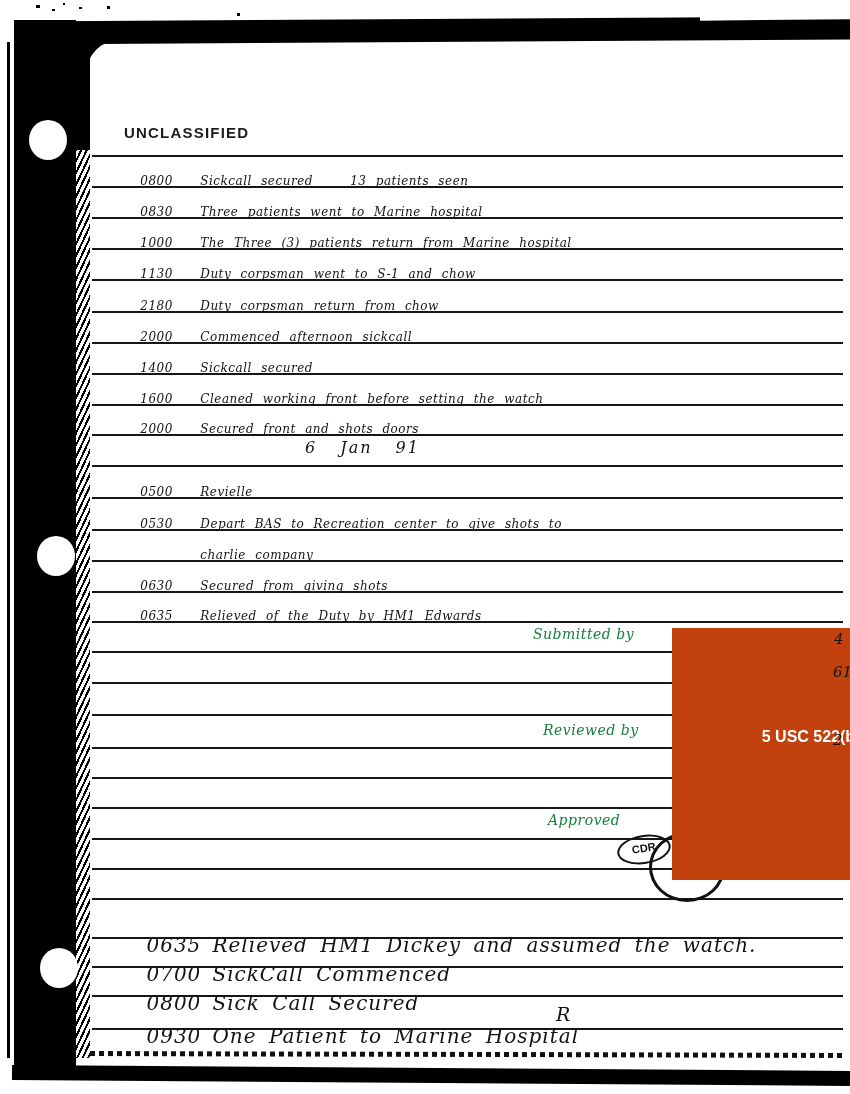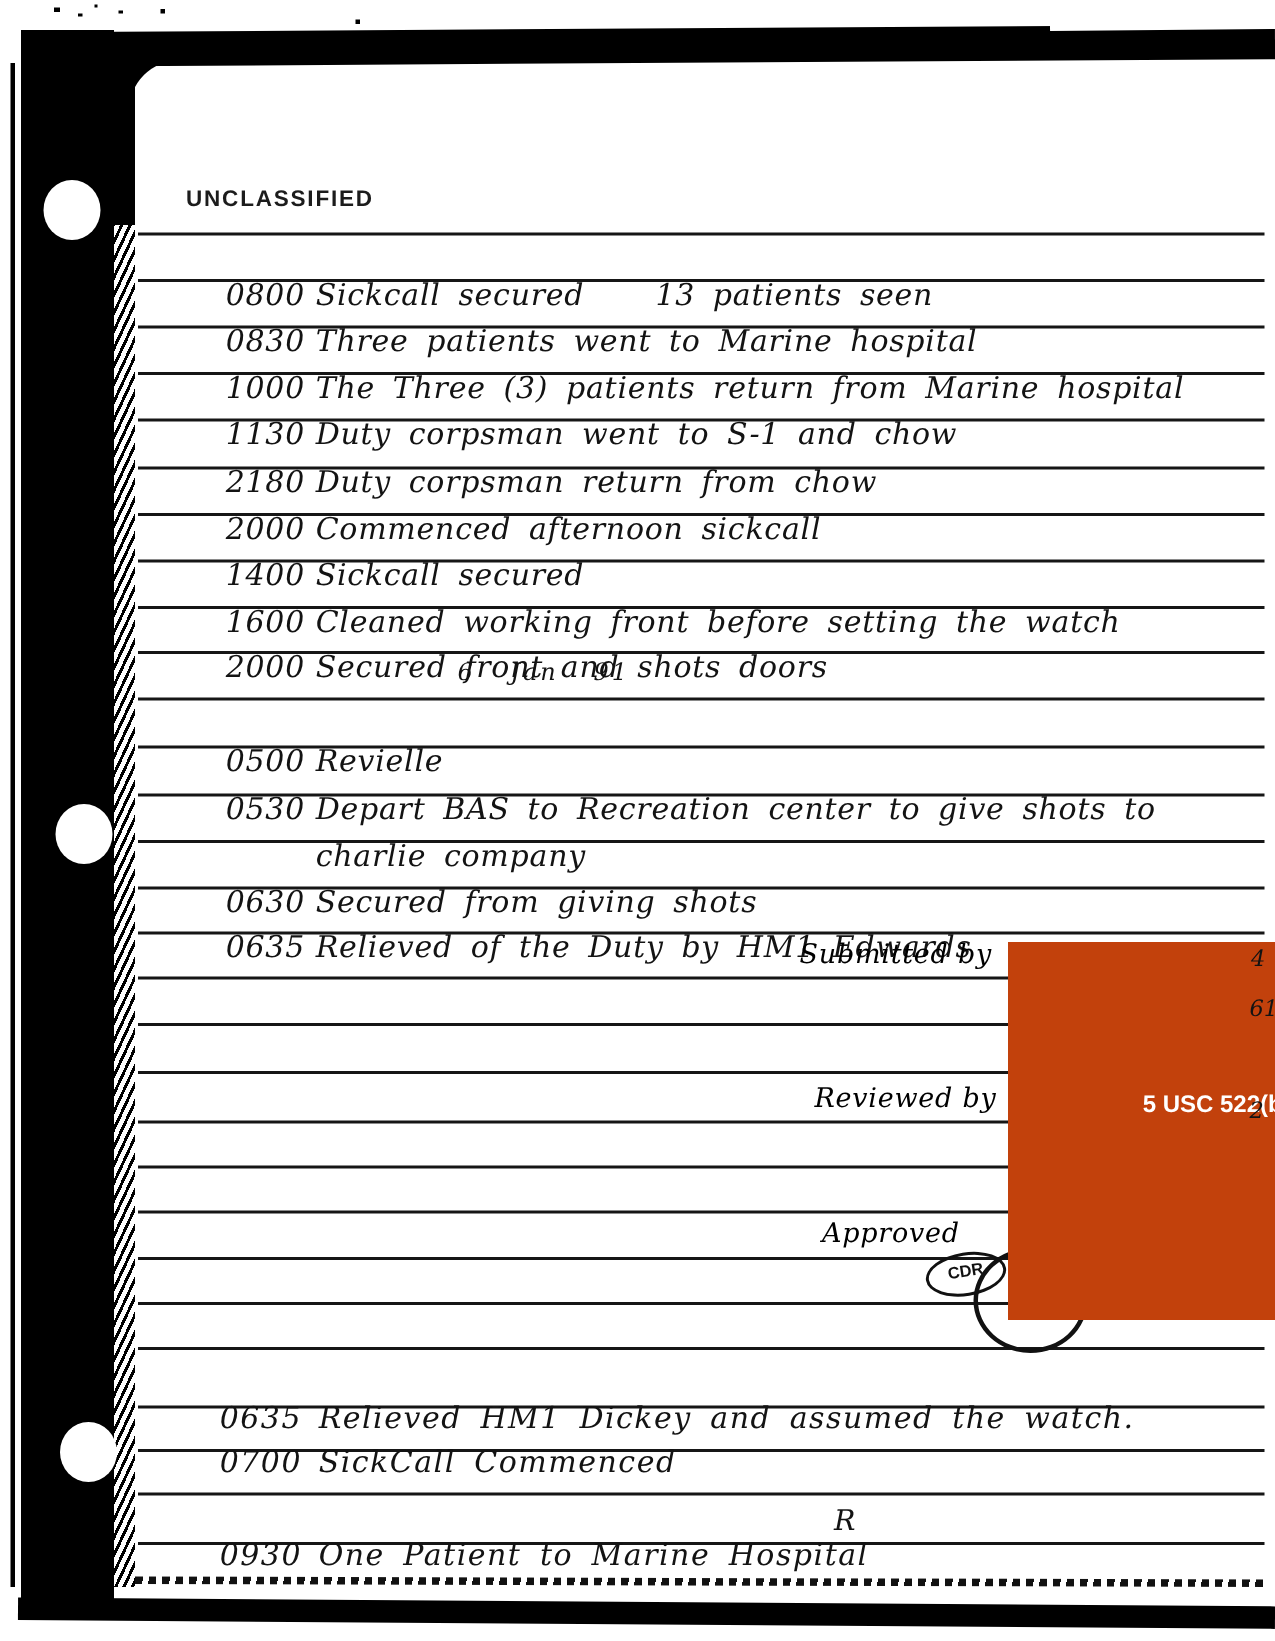--- a/index.html
+++ b/index.html
@@ -25,30 +25,30 @@
   .bottom-bar{position:absolute;left:12px;top:1068px;width:838px;height:15px;background:#000;
         transform:rotate(0.4deg);z-index:2;}
   .speck{position:absolute;background:#000;z-index:4;}
   
   .classification{position:absolute;left:124px;top:124px;z-index:4;color:#1c1c1c;
         font-weight:bold;font-size:15px;letter-spacing:1.2px;}
   
   .rule{position:absolute;left:92px;width:751px;height:2px;background:#161616;z-index:3;}
   
   .row{position:absolute;left:103px;z-index:4;white-space:pre;color:#131313;
-       font-family:"DejaVu Serif",serif;font-style:italic;font-size:20px;
+       font-family:"DejaVu Serif",serif;font-style:italic;font-size:12px;
        letter-spacing:0.5px;word-spacing:5px;}
   .row .t{display:inline-block;min-width:60px;}
   .row.big{left:97px;font-size:20px;letter-spacing:1px;}
   .row.big .t{min-width:66px;}
   .date-heading{position:absolute;left:305px;top:438px;z-index:4;color:#131313;
        font-family:"DejaVu Serif",serif;font-style:italic;font-size:16px;
        letter-spacing:2px;word-spacing:16px;}
-  .signoff{position:absolute;z-index:4;color:#000000;font-family:"DejaVu Serif",serif;
-       font-style:italic;font-size:18px;letter-spacing:0.5px;white-space:nowrap;}
+  .signoff{position:absolute;z-index:4;color:#15803d;font-family:"DejaVu Serif",serif;
+       font-style:italic;font-size:14px;letter-spacing:0.5px;white-space:nowrap;}
   
   .cdr-stamp{position:absolute;left:617px;top:835px;width:50px;height:25px;z-index:4;
        border:2px solid #111;border-radius:50%;transform:rotate(-9deg);
        text-align:center;line-height:23px;font-weight:bold;font-size:11px;color:#111;}
   .stamp-circle{position:absolute;left:649px;top:832px;width:70px;height:64px;z-index:5;
        border:3px solid #111;border-radius:50%;background:transparent;}
   .redaction-box{position:absolute;left:672px;top:628px;width:200px;height:252px;
        background:#c2410c;z-index:6;}
   .redaction-label{position:absolute;right:-8px;top:100px;color:#fff;white-space:nowrap;
        font-family:"Liberation Sans",sans-serif;font-weight:bold;font-size:16px;}
@@ -159,17 +159,19 @@
     <div class="redaction-label">5 USC 522(b)(6)</div>
   </div>
   <div class="fragment" style="left:834px;top:630px">4</div>
   <div class="fragment" style="left:833px;top:663px">61</div>
   <div class="fragment" style="left:833px;top:731px">2</div>
 
   <div class="row big" style="top:909px">
     <span class="t">0635</span><span>Relieved HM1 Dickey and assumed the watch.</span></div>
   <div class="row big" style="top:938px">
     <span class="t">0700</span><span>SickCall Commenced</span></div>
+  <div class="row big" style="top:967px">
+    <span class="t">0800</span><span>Sick Call Secured</span></div>
   <div class="row big" style="top:1000px">
     <span class="t">0930</span><span>One Patient to Marine Hospital</span></div>
   <div class="r-mark">R</div>
 
 </div>
 
 </body></html>

